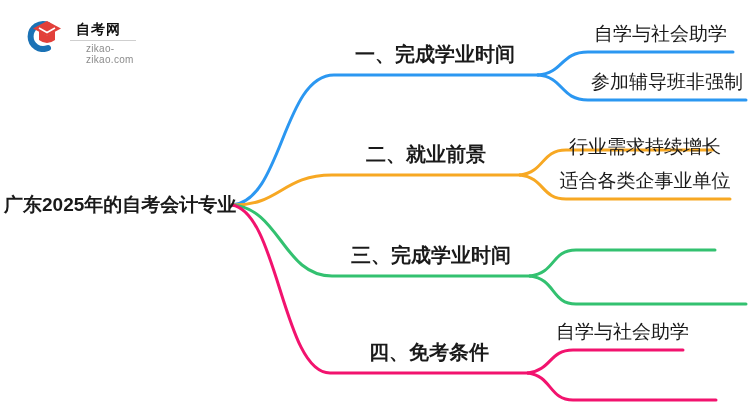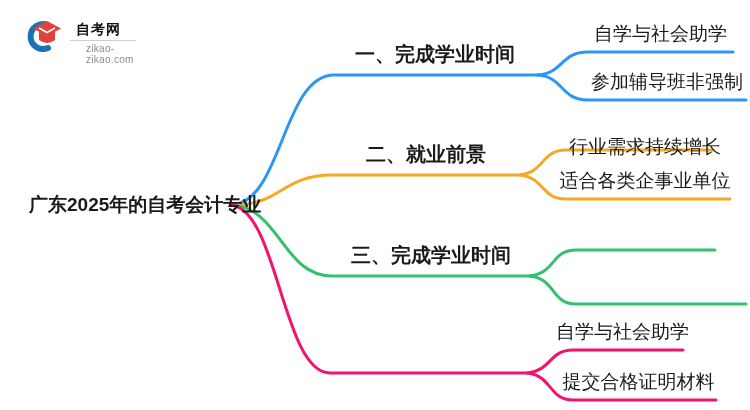--- a/index.html
+++ b/index.html
@@ -27,21 +27,21 @@
   .sub-lbl  { font-size: 19px; line-height: 24px; font-weight: 500; }
 
   
   .logo { position: absolute; left: 26px; top: 18px; width: 112px; height: 36px; }
   .logo-icon { position: absolute; left: 0; top: 2px; width: 36px; height: 32px; }
   .logo-name { position: absolute; left: 50px; top: 3px; font-size: 14px; font-weight: 700; letter-spacing: 1px; color: #111; }
   .logo-divider { position: absolute; left: 44px; top: 22px; width: 66px; height: 1px; background: #cfcfcf; }
   .logo-domain { position: absolute; left: 60px; top: 25px; font-size: 10px; color: #8b8b8b; letter-spacing: 0.3px; }
 
   
-  #central-title { left: 4px;  top: 192px; width: 228px; margin-left: 25px; }
+  #central-title { left: 4px;  top: 192px; width: 228px; }
   #b0-label { left: 332px; top: 41px;  width: 206px; }
   #b1-label { left: 332px; top: 141px; width: 188px; }
   #b2-label { left: 332px; top: 242px; width: 198px; }
   #b3-label { left: 330px; top: 339px; width: 198px; }
 
   #b0c0-label { left: 588px; top: 22px;  width: 145px; }
   #b0c1-label { left: 588px; top: 70px;  width: 158px; }
   #b1c0-label { left: 564px; top: 120px; width: 162px; margin-top: 15px; }
   #b1c1-label { left: 556px; top: 169px; width: 178px; }
   #b2c0-label { left: 576px; top: 220px; width: 139px; }
@@ -90,16 +90,16 @@
   <div id="b0-label" class="lbl main-lbl">一、完成学业时间</div>
   <div id="b0c0-label" class="lbl sub-lbl">自学与社会助学</div>
   <div id="b0c1-label" class="lbl sub-lbl">参加辅导班非强制</div>
 
   <div id="b1-label" class="lbl main-lbl">二、就业前景</div>
   <div id="b1c0-label" class="lbl sub-lbl">行业需求持续增长</div>
   <div id="b2-label" class="lbl main-lbl">三、完成学业时间</div>
 
   <div id="b1c1-label" class="lbl sub-lbl">适合各类企事业单位</div>
 
+  <div id="b3-label" class="lbl main-lbl">四、免考条件</div>
   <div id="b3c0-label" class="lbl sub-lbl">自学与社会助学</div>
-  <div id="b3c1-label" class="lbl sub-lbl">提交合格证明材料</div>
 
 </div>
 
 </body></html>

